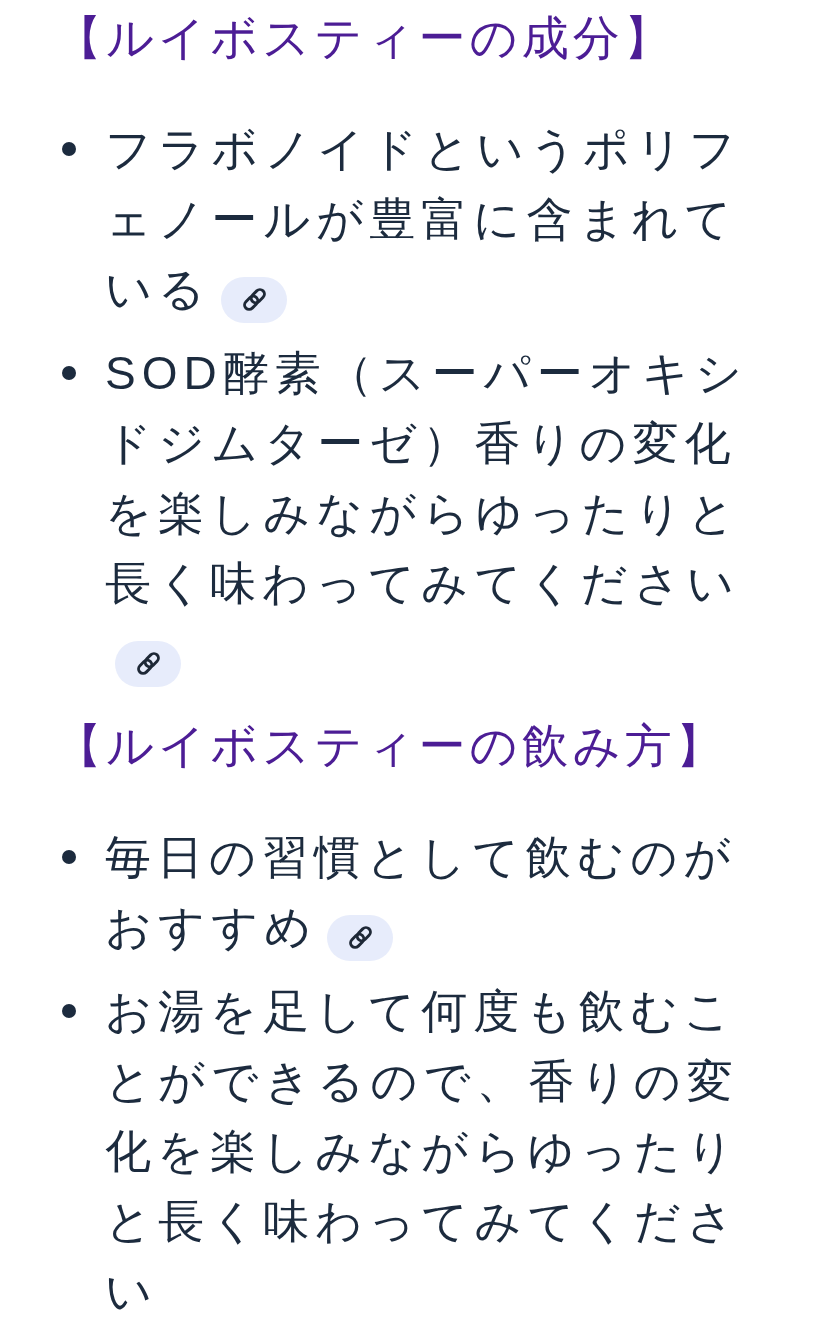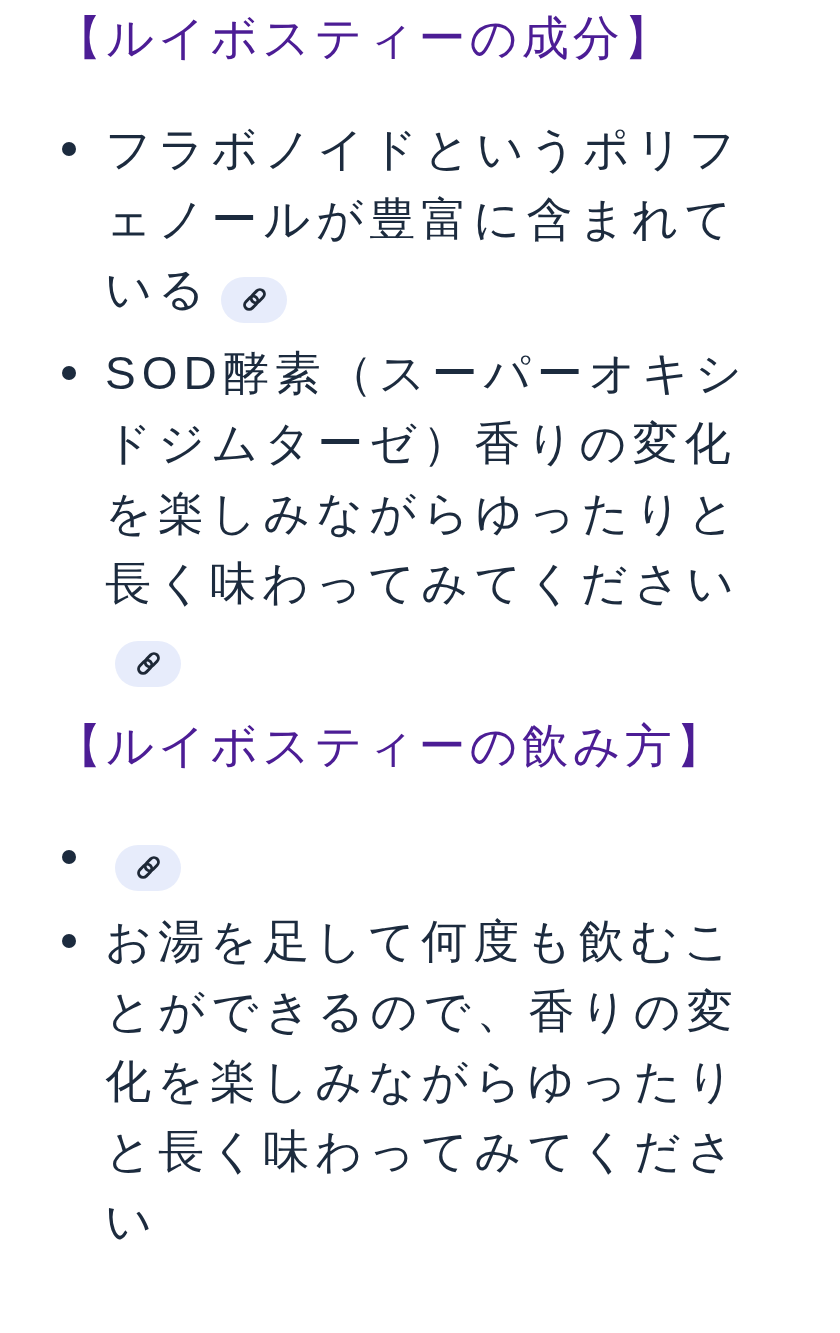--- a/index.html
+++ b/index.html
@@ -99,21 +99,21 @@
                 </g>
               </svg>
             </span>
           </button></li>
     </ul>
   </div>
 
   <div class="section">
     <h2 class="section-heading">【ルイボスティーの飲み方】</h2>
     <ul class="bullet-list">
-      <li><button class="citation-pill">
+      <li><span>毎日の習慣として飲むのがおすすめ</span><button class="citation-pill">
             <span>
               <svg viewBox="0 0 24 24" width="27" height="27" fill="none" stroke="currentColor" stroke-width="2.6" stroke-linecap="round">
                 <g transform="rotate(-45 12 12)">
                   <rect x="1.2" y="8" width="13.2" height="8" rx="4"></rect>
                   <rect x="9.6" y="8" width="13.2" height="8" rx="4"></rect>
                 </g>
               </svg>
             </span>
           </button></li>
       <li><span>お湯を足して何度も飲むことができるので、香りの変化を楽しみながらゆったりと長く味わってみてください</span></li>

